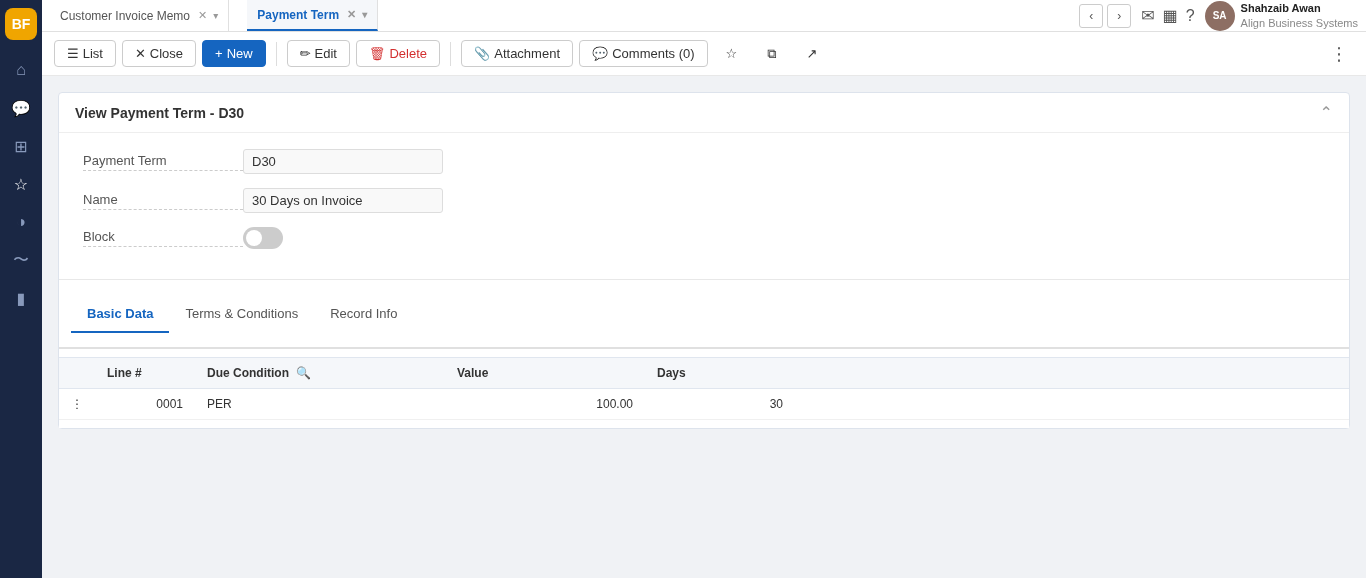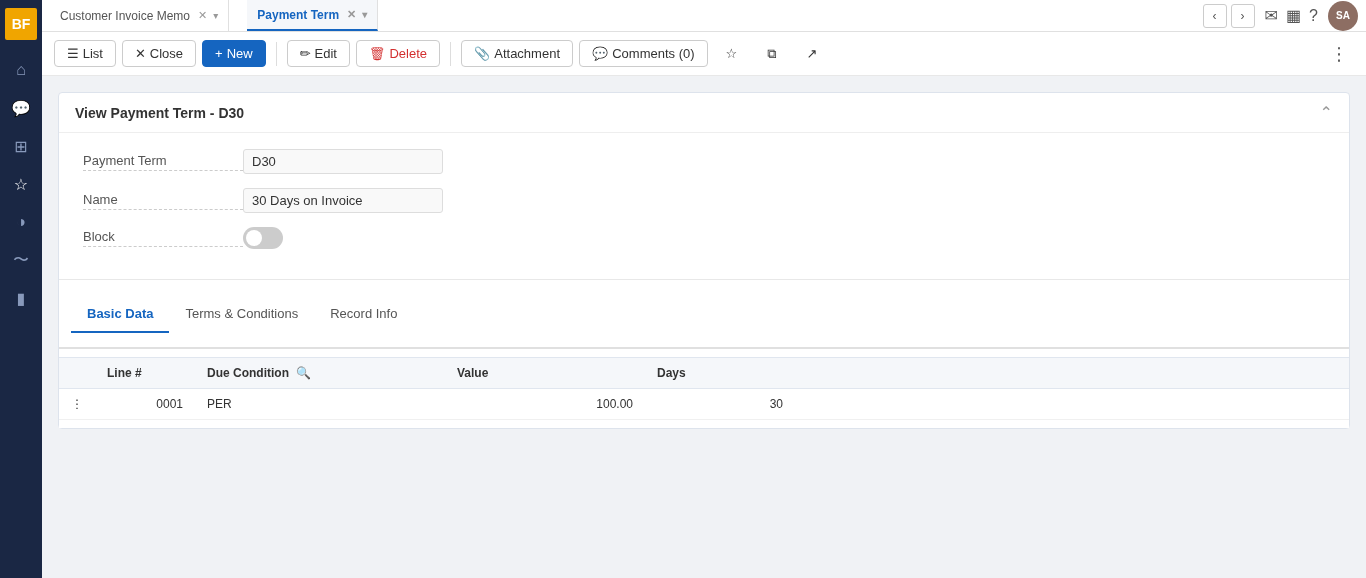--- a/index.html
+++ b/index.html
@@ -12,21 +12,21 @@
       display: flex;
       flex-direction: column;
       align-items: center;
       padding: 8px 0;
       gap: 6px;
       flex-shrink: 0;
     }
     .sidebar-logo {
       width: 32px; height: 32px;
       background: #f0a500;
-      border-radius: 2px;
+      border-radius: 8px;
       display: flex; align-items: center; justify-content: center;
       color: white; font-weight: bold; font-size: 14px;
       margin-bottom: 8px;
     }
     .sidebar-icon {
       width: 32px; height: 32px;
       display: flex; align-items: center; justify-content: center;
       color: #8899bb;
       border-radius: 6px;
       cursor: pointer;
@@ -321,20 +321,24 @@
         <button>›</button>
       </div>
       <div class="topbar-right-icons">
         <span title="Email">✉</span>
         <span title="Grid">▦</span>
         <span title="Help">?</span>
       </div>
       <div class="user-info">
         <div class="avatar">
           <span style="font-size:10px">SA</span>
+        </div>
+        <div class="user-text">
+          <div class="name">Shahzaib Awan</div>
+          <div class="company">Align Business Systems</div>
         </div>
       </div>
     </div>
   </div>
 
   <div class="toolbar">
     <button class="btn">
       <span>☰</span>
       <span>List</span>
     </button>

